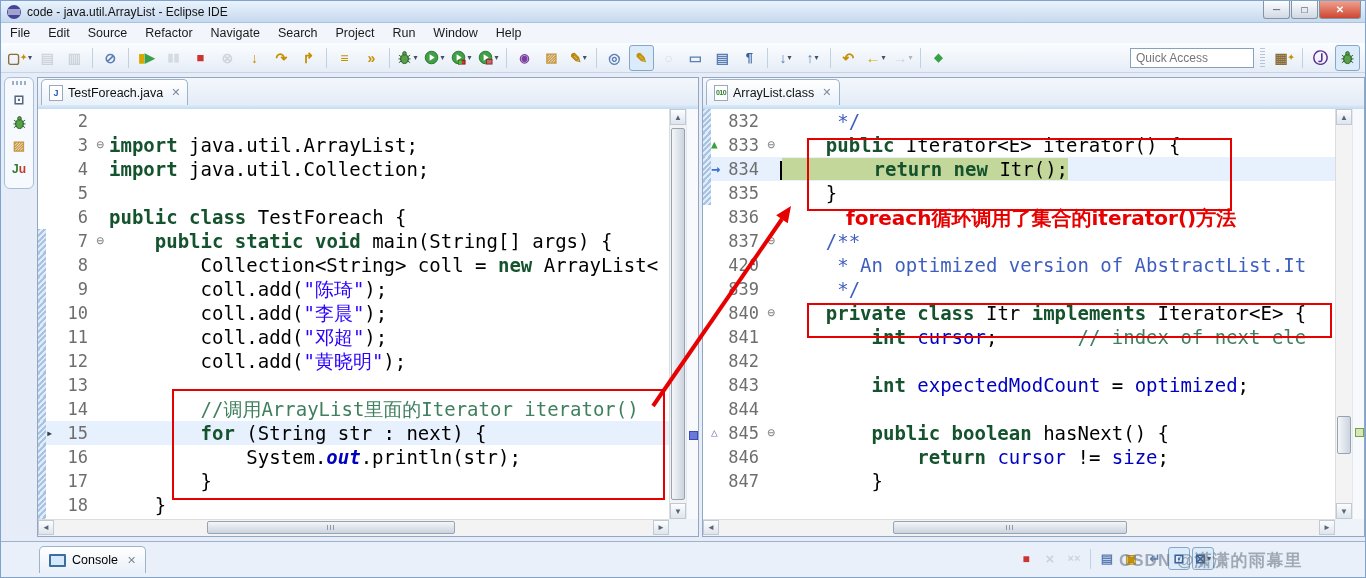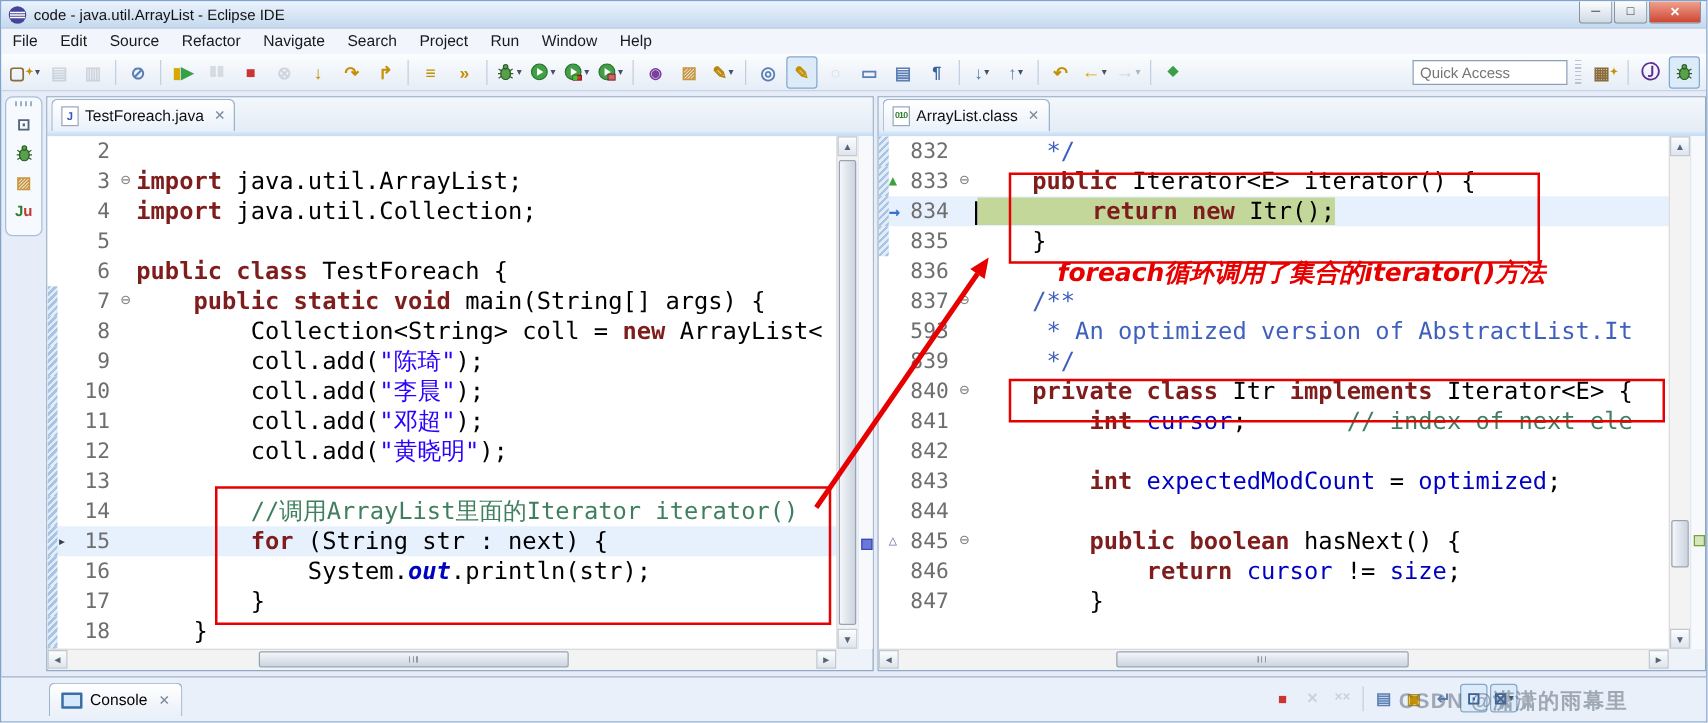--- a/index.html
+++ b/index.html
@@ -63,21 +63,21 @@
   .range{position:absolute;left:0;top:0;bottom:0;width:8px;
     background:repeating-linear-gradient(135deg,#a9c4e2 0 2px,#e0ecfa 2px 4px);}
   .num{position:absolute;right:4px;top:0;font-size:17px;line-height:24px;color:#6e6e6e;}
   .mk{position:absolute;left:8px;top:0;line-height:24px;font-size:11px;}
   .mk-cursor{color:#38404e;font-size:12px;}
   .mk-tri-green{color:#3aa23a;}
   .mk-arrow-blue{color:#3b6fd0;font-size:15px;font-weight:bold;}
   .mk-tri-outline{color:#7d6bb0;}
   .fold{width:17px;flex:none;text-align:center;color:#848484;font-size:13px;line-height:24px;}
   .code{flex:1;overflow:hidden;}
-  .tk-k{color:#7f1d1d;font-weight:bold;}
+  .tk-k{color:#14532d;font-weight:bold;}
   .tk-s{color:#2a00ff;}
   .tk-c{color:#3f7f5f;}
   .tk-j{color:#3f5fbf;}
   .tk-f{color:#0000c0;}
   .tk-fi{color:#0000c0;font-style:italic;font-weight:bold;}
   .debug-span{background:#c3d79b;}
   .caret{display:inline-block;width:2px;height:19px;background:#000;vertical-align:text-bottom;}
   
   .vscroll{position:absolute;top:31px;width:17px;height:410px;background:#f3f3f3;border-left:1px solid #dcdcdc;box-sizing:border-box;}
   #left-editor .vscroll{right:12px;} #right-editor .vscroll{right:12px;}
@@ -460,21 +460,21 @@
     </div>
     <div class="tabstrip-line"></div>
     <div class="content">
       <div id="right-rows">
           <div class="code-row"><span class="gut"><span class="range"></span><span class="num">832</span></span><span class="fold"></span><span class="code"><span class="tk-j">     */</span></span></div>
           <div class="code-row"><span class="gut"><span class="range"></span><span class="mk mk-tri-green">▲</span><span class="num">833</span></span><span class="fold">⊖</span><span class="code"><span class="tk-d">    </span><span class="tk-k">public</span><span class="tk-d"> Iterator&lt;E&gt; iterator() {</span></span></div>
           <div class="code-row row-current"><span class="gut"><span class="range"></span><span class="mk mk-arrow-blue">→</span><span class="num">834</span></span><span class="fold"></span><span class="code"><span class="caret"></span><span class="debug-span"><span class="tk-d">        </span><span class="tk-k">return</span><span class="tk-d"> </span><span class="tk-k">new</span><span class="tk-d"> Itr();</span></span></span></div>
           <div class="code-row"><span class="gut"><span class="range"></span><span class="num">835</span></span><span class="fold"></span><span class="code"><span class="tk-d">    }</span></span></div>
           <div class="code-row"><span class="gut"><span class="num">836</span></span><span class="fold"></span><span class="code"></span></div>
           <div class="code-row"><span class="gut"><span class="num">837</span></span><span class="fold">⊖</span><span class="code"><span class="tk-j">    /**</span></span></div>
-          <div class="code-row"><span class="gut"><span class="num">593</span></span><span class="fold"></span><span class="code"><span class="tk-j">     * An optimized version of AbstractList.It</span></span></div>
+          <div class="code-row"><span class="gut"><span class="num">420</span></span><span class="fold"></span><span class="code"><span class="tk-j">     * An optimized version of AbstractList.It</span></span></div>
           <div class="code-row"><span class="gut"><span class="num">839</span></span><span class="fold"></span><span class="code"><span class="tk-j">     */</span></span></div>
           <div class="code-row"><span class="gut"><span class="num">840</span></span><span class="fold">⊖</span><span class="code"><span class="tk-d">    </span><span class="tk-k">private</span><span class="tk-d"> </span><span class="tk-k">class</span><span class="tk-d"> Itr </span><span class="tk-k">implements</span><span class="tk-d"> Iterator&lt;E&gt; {</span></span></div>
           <div class="code-row"><span class="gut"><span class="num">841</span></span><span class="fold"></span><span class="code"><span class="tk-d">        </span><span class="tk-k">int</span><span class="tk-d"> </span><span class="tk-f">cursor</span><span class="tk-d">;       </span><span class="tk-c">// index of next ele</span></span></div>
           <div class="code-row"><span class="gut"><span class="num">842</span></span><span class="fold"></span></div>
           <div class="code-row"><span class="gut"><span class="num">843</span></span><span class="fold"></span><span class="code"><span class="tk-d">        </span><span class="tk-k">int</span><span class="tk-d"> </span><span class="tk-f">expectedModCount</span><span class="tk-d"> = </span><span class="tk-f">optimized</span><span class="tk-d">;</span></span></div>
           <div class="code-row"><span class="gut"><span class="num">844</span></span><span class="fold"></span><span class="code"></span></div>
           <div class="code-row"><span class="gut"><span class="mk mk-tri-outline">△</span><span class="num">845</span></span><span class="fold">⊖</span><span class="code"><span class="tk-d">        </span><span class="tk-k">public</span><span class="tk-d"> </span><span class="tk-k">boolean</span><span class="tk-d"> hasNext() {</span></span></div>
           <div class="code-row"><span class="gut"><span class="num">846</span></span><span class="fold"></span><span class="code"><span class="tk-d">            </span><span class="tk-k">return</span><span class="tk-d"> </span><span class="tk-f">cursor</span><span class="tk-d"> != </span><span class="tk-f">size</span><span class="tk-d">;</span></span></div>
           <div class="code-row"><span class="gut"><span class="num">847</span></span><span class="fold"></span><span class="code"><span class="tk-d">        }</span></span></div>
         </div>
@@ -549,14 +549,14 @@
     <div class="watermark">CSDN @潇潇的雨幕里</div>
   </div>
 
   <div class="redbox" style="left:171px;top:388px;width:489px;height:107px;"></div>
   <div class="redbox" style="left:806px;top:137px;width:421px;height:69px;"></div>
   <div class="redbox" style="left:806px;top:302px;width:521px;height:31px;"></div>
   <svg class="red-arrow" style="left:634px;top:191px;" width="170" height="230">
     <line x1="18" y1="214" x2="147" y2="27" stroke="#e60000" stroke-width="4"></line>
     <polygon points="156,14 152.7,31.2 141.2,23.2" fill="#e60000"></polygon>
   </svg>
-  <div class="rednote" style="left:845px;top:206px;font-style:italic;">foreach循环调用了集合的iterator()方法</div>
+  <div class="rednote" style="left:845px;top:206px;">foreach循环调用了集合的iterator()方法</div>
 </div>
 
 </body></html>

